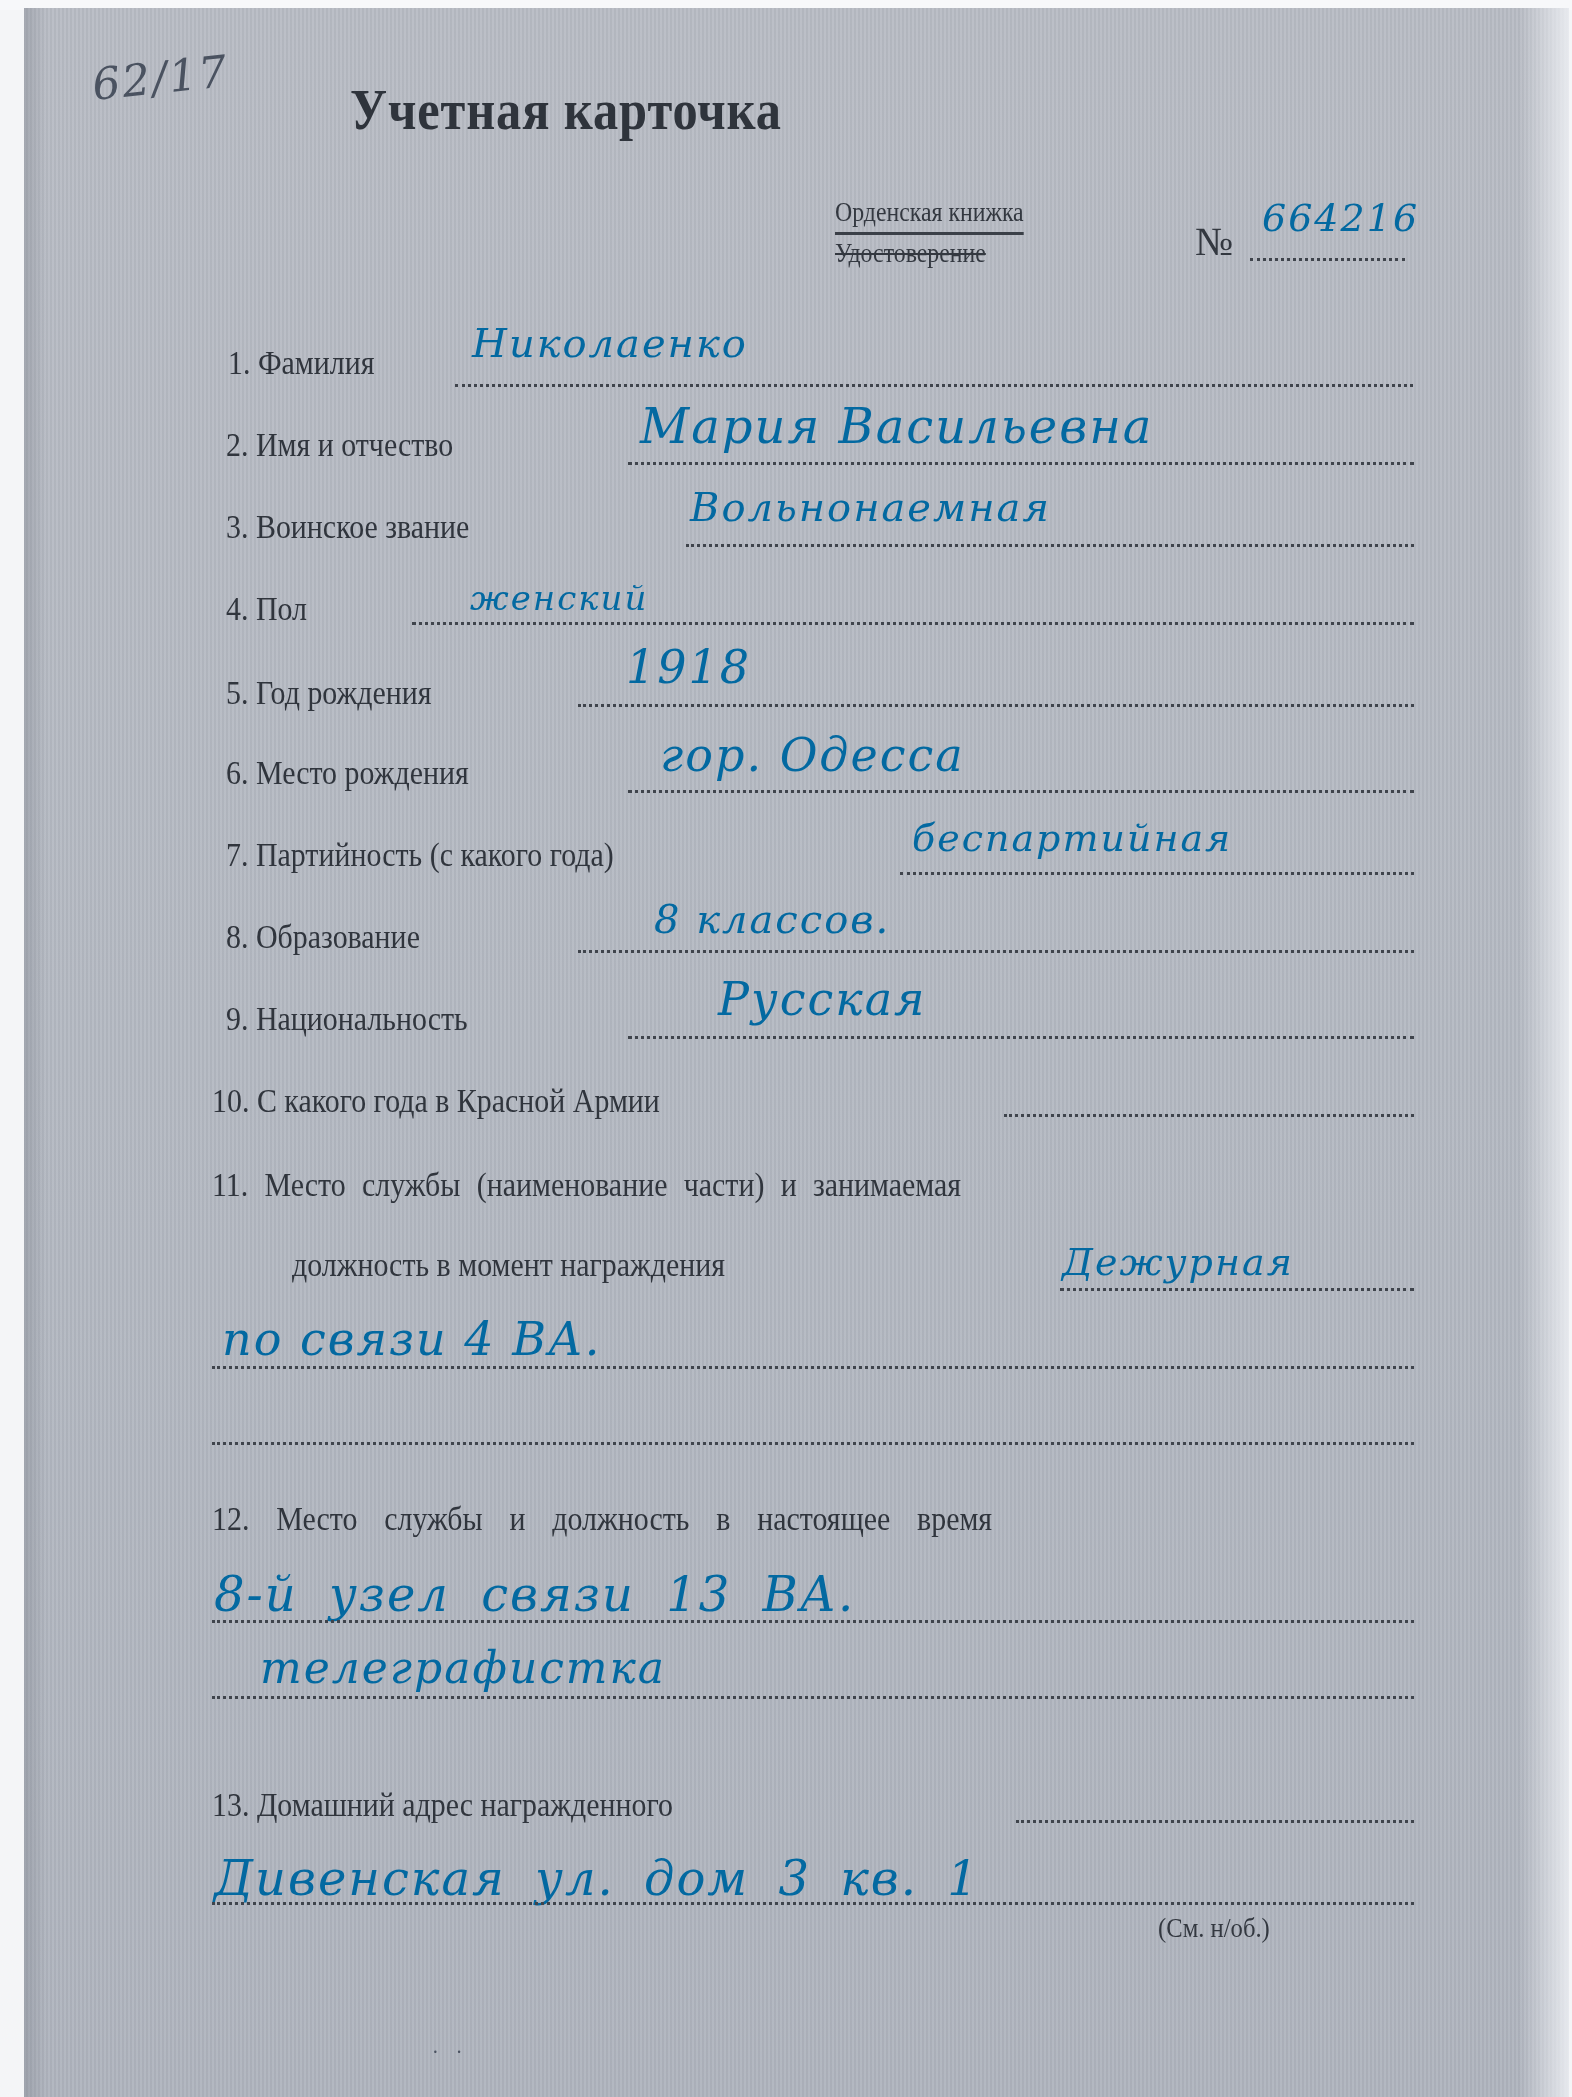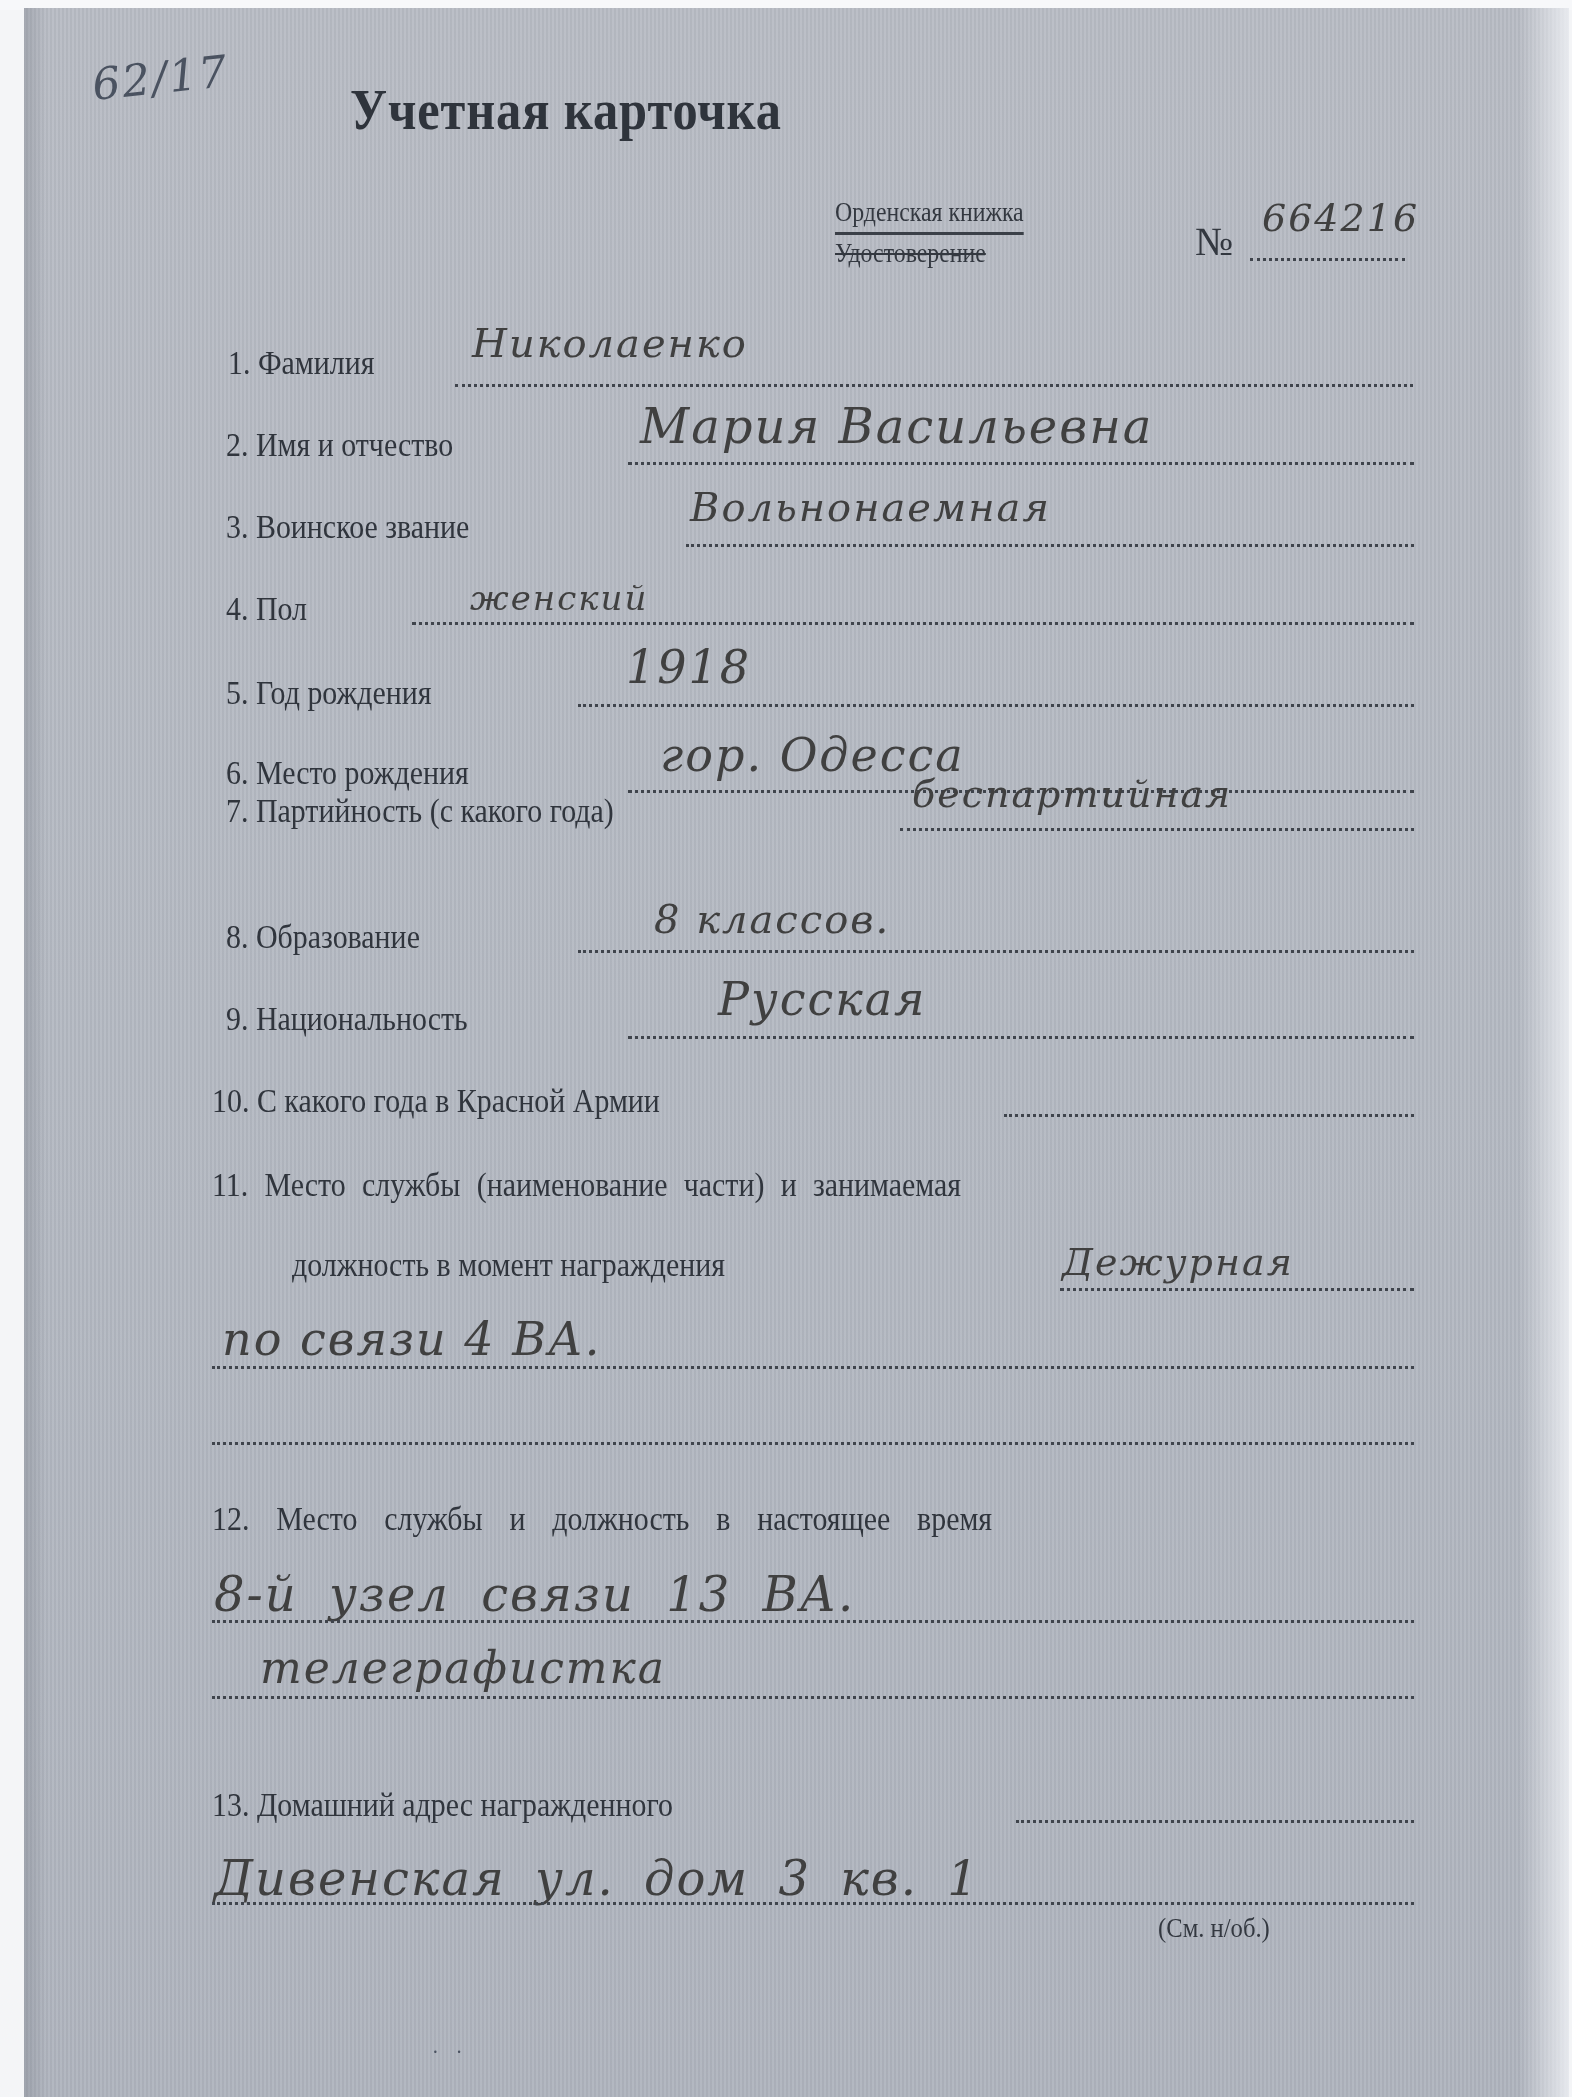--- a/index.html
+++ b/index.html
@@ -20,21 +20,21 @@
   }
   .card-right-fade {
     position:absolute; right:0; top:0; width:50px; height:100%;
     background:linear-gradient(90deg, rgba(255,255,255,0) 0%, rgba(240,242,246,0.85) 100%);
   }
   .card-left-shadow {
     position:absolute; left:0; top:0; width:22px; height:100%;
     background:linear-gradient(90deg, rgba(120,125,135,0.35), rgba(120,125,135,0));
   }
   .handwritten {
-    font-family:"DejaVu Serif", serif; font-style:italic; color:#404040;
+    font-family:"DejaVu Serif", serif; font-style:italic; color:#0369a1;
     letter-spacing:2px; font-weight:normal;
   }
   .archive-num {
     position:absolute; left:92px; top:52px; font-size:44px; transform:rotate(-6deg);
     color:#4a5260;
   }
   .title {
     position:absolute; left:350px; top:78px; font-size:56px; font-weight:bold;
     letter-spacing:1px; color:#2f343c; transform:scaleX(0.9); transform-origin:left;
   }
@@ -123,21 +123,21 @@
   <span class="val handwritten" style="left:626px; top:-10px; font-size:46px;">1918</span>
   <div class="line" style="left:578px; top:54px; width:836px;"></div>
 </div>
 
 <div class="field" style="top:732px;">
   <span class="lbl" style="left:226px; top:22px;"><span>6.</span> <span>Место рождения</span></span>
   <span class="val handwritten" style="left:660px; top:-4px; font-size:46px;">гор. Одесса</span>
   <div class="line" style="left:628px; top:58px; width:786px;"></div>
 </div>
 
-<div class="field" style="top:770px;">
+<div class="field" style="top:814px;">
   <span class="lbl" style="left:226px; top:22px;"><span>7.</span> <span>Партийность (с какого года)</span></span>
   <span class="val handwritten" style="left:912px; top:2px; font-size:38px;">беспартийная</span>
   <div class="line" style="left:900px; top:58px; width:514px;"></div>
 </div>
 
 <div class="field" style="top:896px;">
   <span class="lbl" style="left:226px; top:22px;"><span>8.</span> <span>Образование</span></span>
   <span class="val handwritten" style="left:640px; top:0px; font-size:40px;margin-left:14px;">8 классов.</span>
   <div class="line" style="left:578px; top:54px; width:836px;"></div>
 </div>

